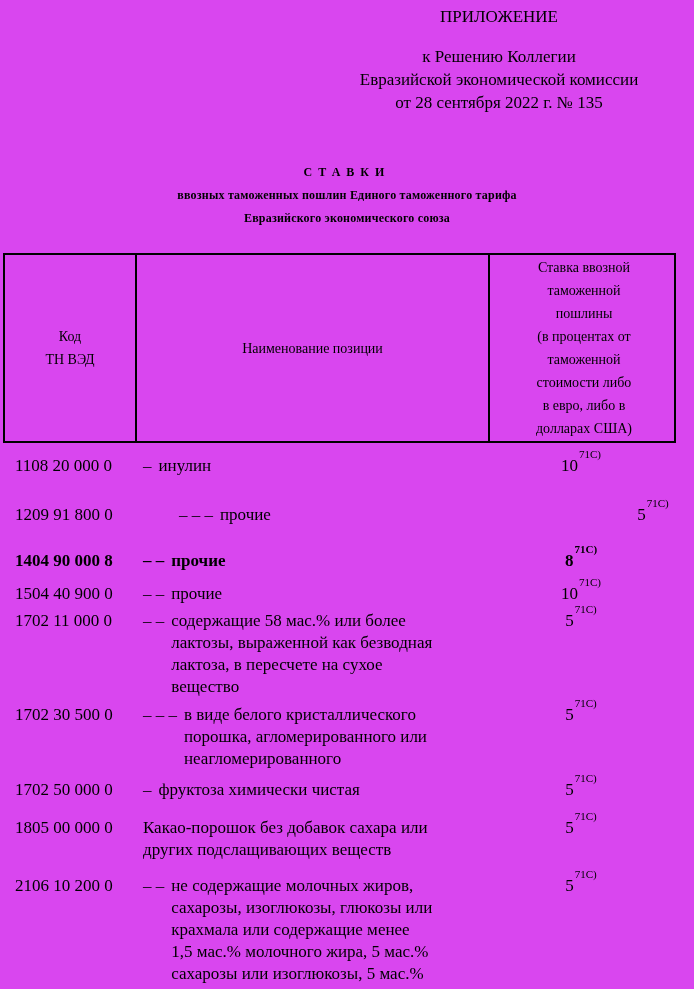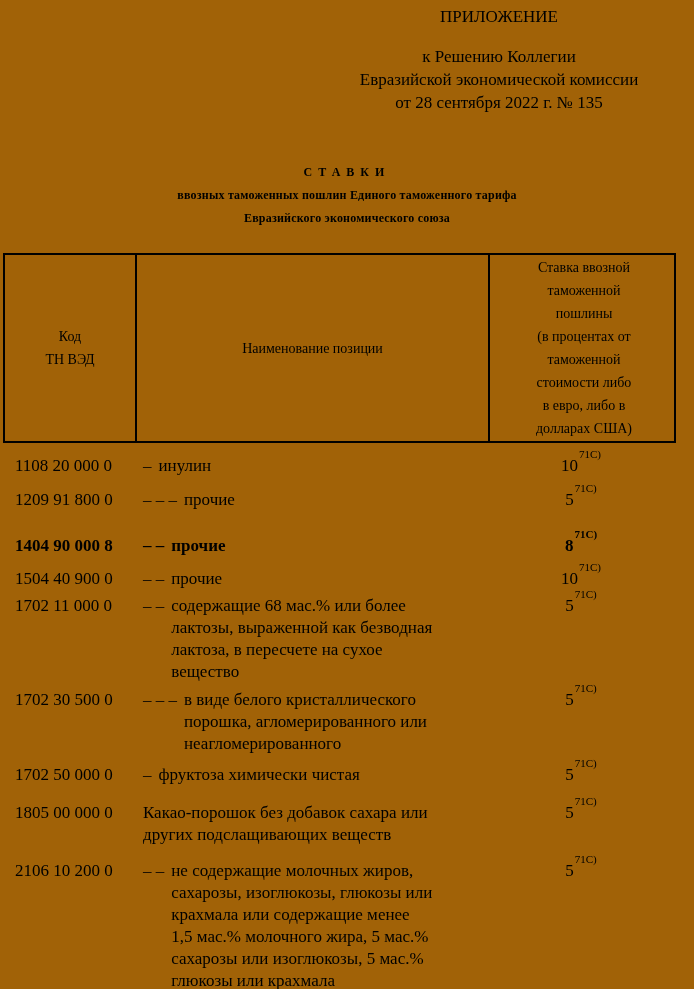--- a/index.html
+++ b/index.html
@@ -4,21 +4,21 @@
 <style>
   html, body {
     margin: 0;
     padding: 0;
     background: #ffffff;
   }
   .page {
     position: relative;
     width: 694px;
     height: 989px;
-    background: #a16207;
+    background: #d946ef;
     color: #000000;
     font-family: "Liberation Serif", "DejaVu Serif", serif;
     overflow: hidden;
   }
   
   .appendix {
     width: 350px;
     margin: 0 20px 0 auto;
     padding-top: 5px;
     text-align: center;
@@ -60,21 +60,21 @@
   }
   .th:first-child { border-left: none; }
   
   .trow {
     display: grid;
     grid-template-columns: 140px 343px 190px;
     font-size: 17px;
     line-height: 22px;
   }
   .trow:nth-child(1) { margin-top: 12px; }
-  .trow:nth-child(2) { margin-top: 12px; }
+  .trow:nth-child(2) { margin-top: 27px; gap: 36px; }
   .trow:nth-child(3) { margin-top: 24px; font-weight: bold; }
   .trow:nth-child(4) { margin-top: 11px; }
   .trow:nth-child(5) { margin-top: 5px;  }
   .trow:nth-child(6) { margin-top: 6px;  }
   .trow:nth-child(7) { margin-top: 9px;  }
   .trow:nth-child(8) { margin-top: 16px; }
   .trow:nth-child(9) { margin-top: 14px; }
   .cell-code { padding-left: 12px; white-space: nowrap; }
   .cell-name { display: flex; align-items: flex-start; }
   .dash-prefix { white-space: pre; }
@@ -163,21 +163,21 @@
     </div>
     <div class="cell-rate">
       <span>10</span><sup class="footnote">71С)</sup>
     </div>
   </div>
 
   <div class="trow">
     <div class="cell-code">1702 11 000 0</div>
     <div class="cell-name">
       <span class="dash-prefix">– –</span>
-      <span class="name-text">содержащие 68 мас.% или более
+      <span class="name-text">содержащие 58 мас.% или более
 лактозы, выраженной как безводная
 лактоза, в пересчете на сухое
 вещество</span>
     </div>
     <div class="cell-rate">
       <span>5</span><sup class="footnote">71С)</sup>
     </div>
   </div>
 
   <div class="trow">

